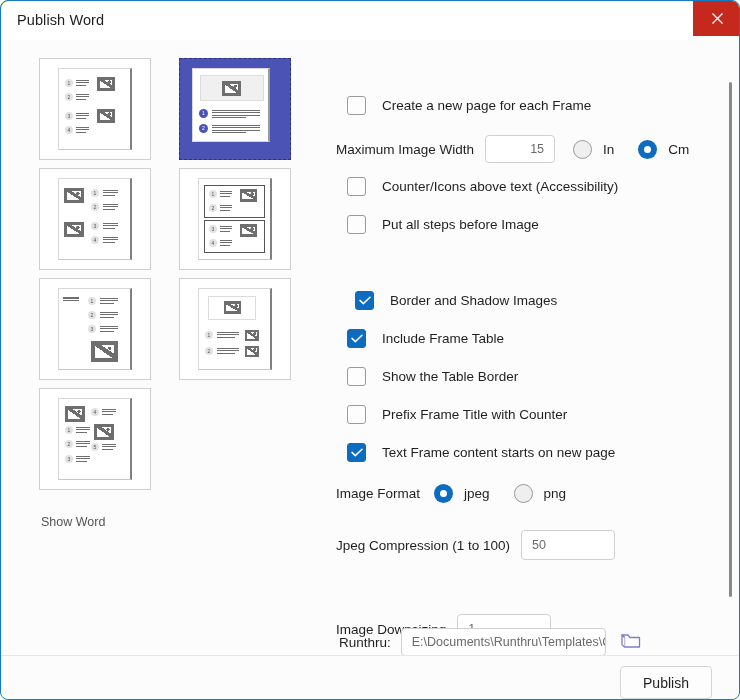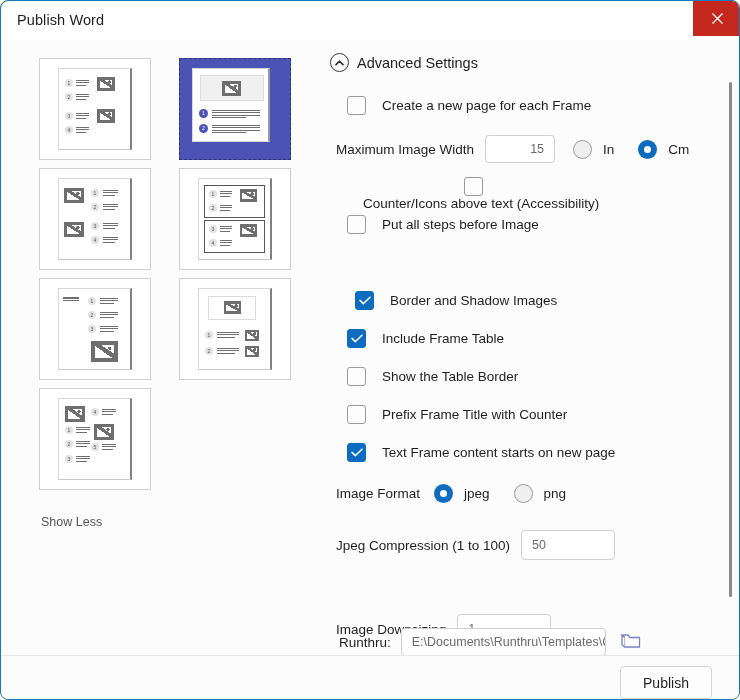--- a/index.html
+++ b/index.html
@@ -405,49 +405,41 @@
             <div class="m-num" style="left:6px; top:56px; width:8px; height:8px;">3</div>
             <div class="m-lines" style="left:17px; top:57px; width:14px;">
                 <i style="width:100%"></i>
                 <i style="width:100%"></i>
                 <i style="width:80%"></i>
               </div>
           </div>
         </div>
 
       </div>
-      <div class="show-less">Show Less</div>
+      <div class="show-less">Show Word</div>
     </div>
 
     <div class="settings">
 
-      <div class="adv-header">
-        <span class="circ">
-          <svg width="9" height="6" viewBox="0 0 9 6">
-              <path d="M1 4.6 L4.5 1.2 L8 4.6" stroke="#2b2b2b" stroke-width="1.6" fill="none" stroke-linecap="round" stroke-linejoin="round"></path>
-            </svg>
-        </span>
-        <span class="adv-title">Advanced Settings</span>
-      </div>
 
       <div class="row" style="left:26px; top:56px;">
         <span class="cb"></span>
         <span class="cb-label">Create a new page for each Frame</span>
       </div>
 
       <div class="row" style="left:15px; top:95px;">
         <span class="field-label">Maximum Image Width</span>
         <input class="txt num" style="width: 70px; height: 28px; margin-left: 11px;" value="15">
         <span class="radio" style="margin-left:18px;"></span>
         <span class="radio-label">In</span>
         <span class="radio on" style="margin-left:24px;"></span>
         <span class="radio-label">Cm</span>
       </div>
 
-      <div class="row" style="left:26px; top:137px;flex-direction:column;">
+      <div class="row" style="left:26px; top:137px;">
         <span class="cb"></span>
         <span class="cb-label">Counter/Icons above text (Accessibility)</span>
       </div>
 
       <div class="row" style="left:26px; top:175px;">
         <span class="cb"></span>
         <span class="cb-label">Put all steps before Image</span>
       </div>
 
 

